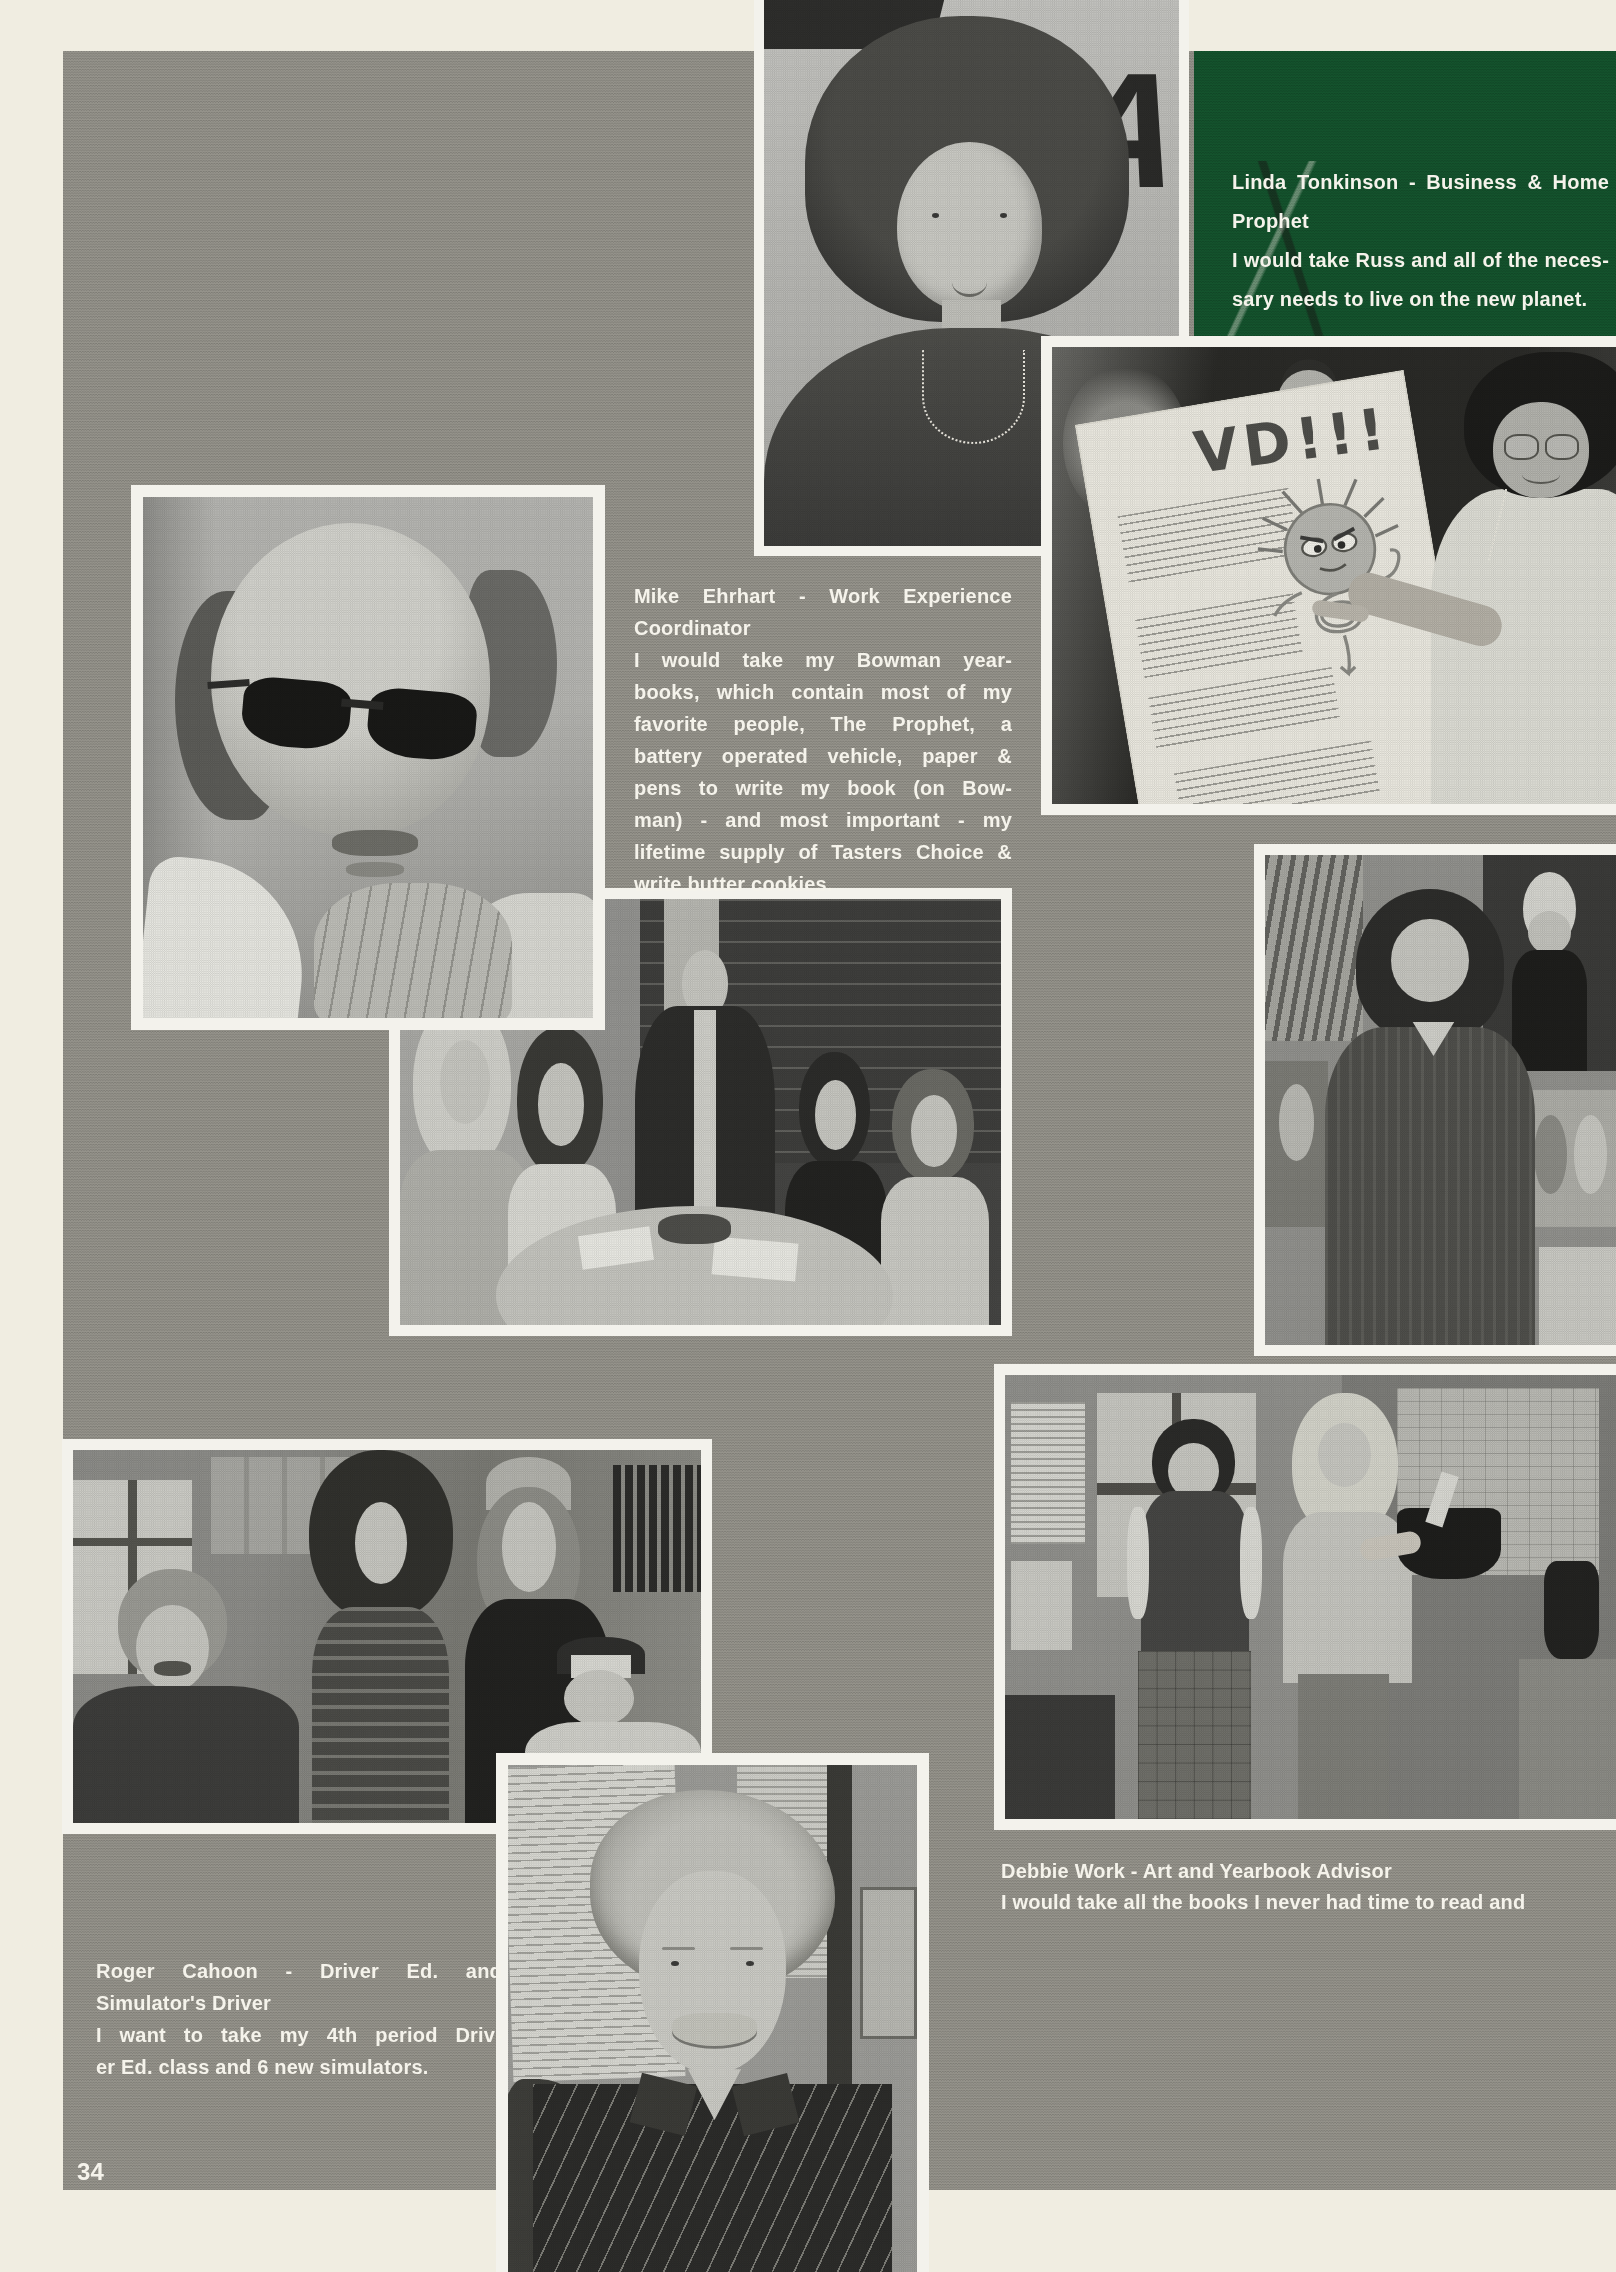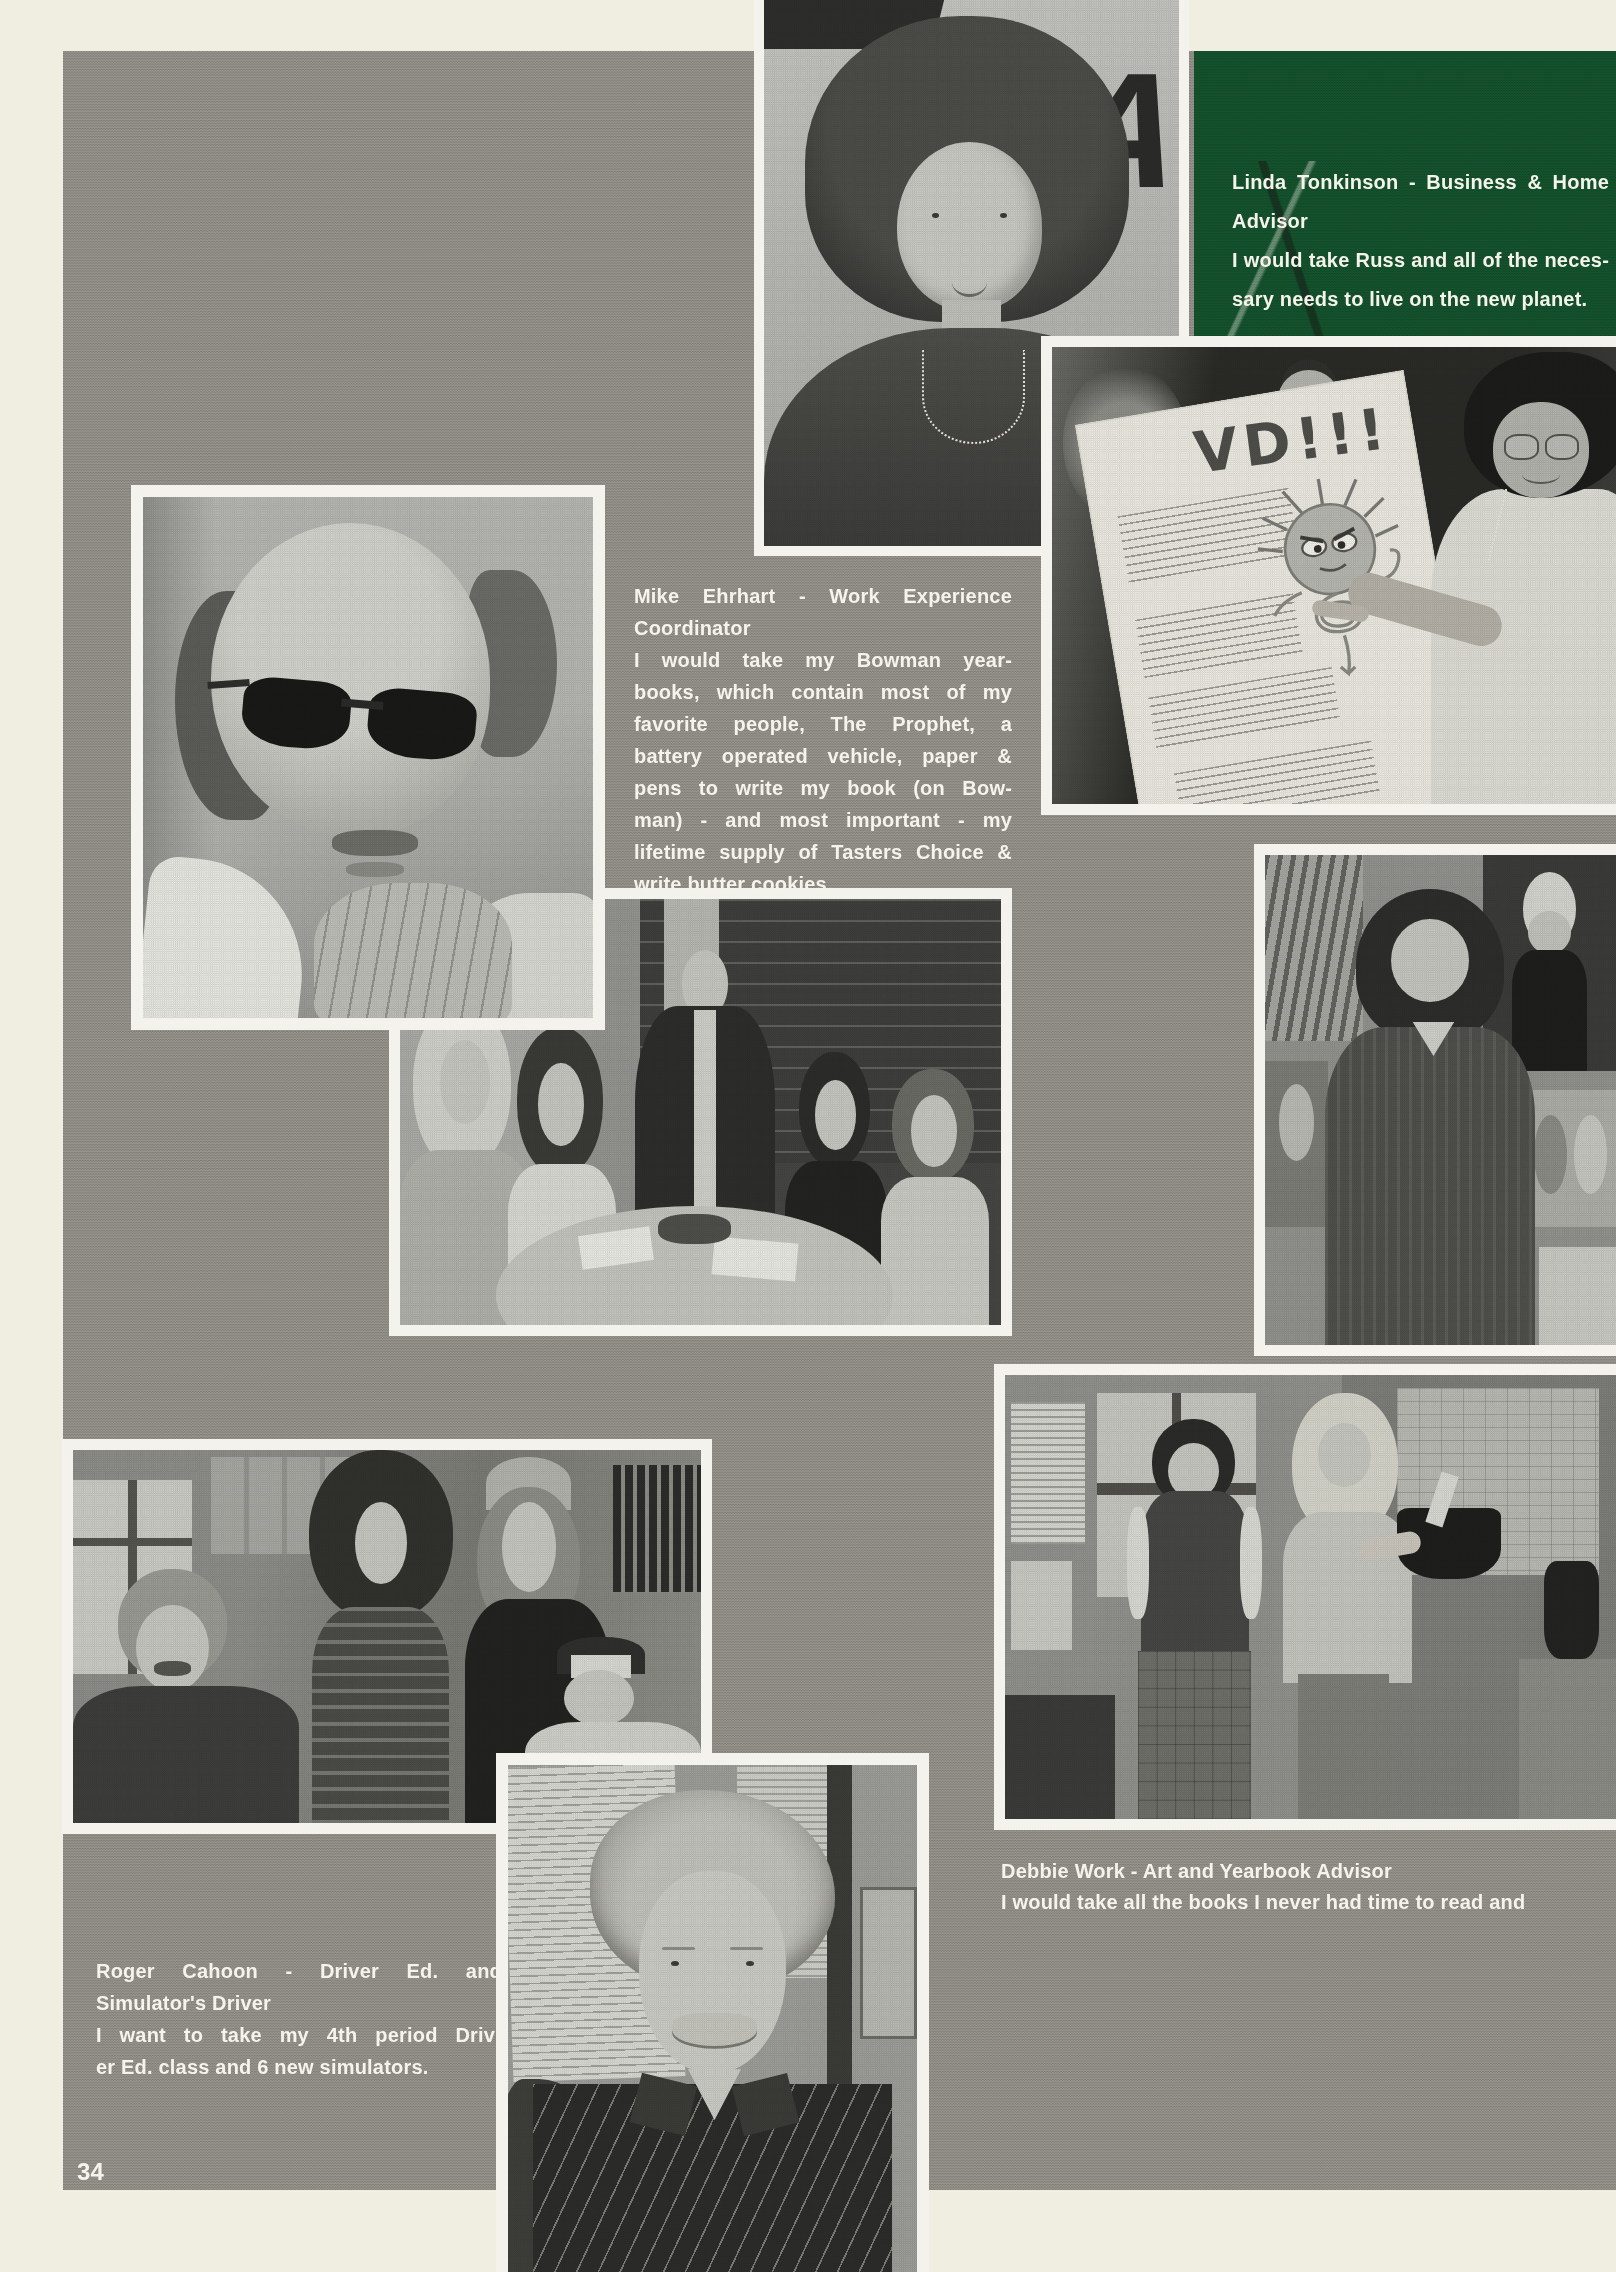--- a/index.html
+++ b/index.html
@@ -187,21 +187,21 @@
 
 <div class="page">
 
   <div class="ink ht"></div>
 
 
   <div class="abs linda-block ht">
     <div class="abs sketch"></div>
     <div class="abs wtxt linda-text">
       <div class="ln jl">Linda Tonkinson - Business &amp; Home</div>
-      <div class="ln">Advisor</div>
+      <div class="ln">Prophet</div>
       <div class="ln jl">I would take Russ and all of the neces-</div>
       <div class="ln">sary needs to live on the new planet.</div>
     </div>
   </div>
 
   <div class="photo p-portrait">
     <div class="ph ht2">
       <div class="abs banner-slab"></div>
       <div class="abs banner-ha">HA</div>
       <div class="abs pw-hair"></div>

